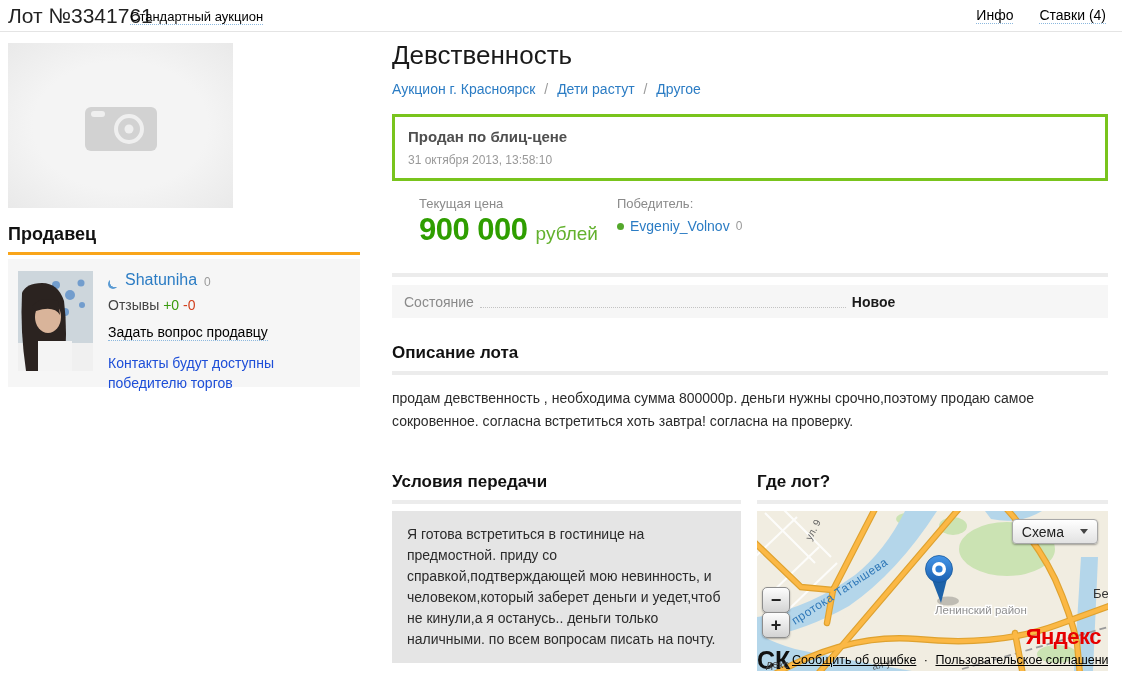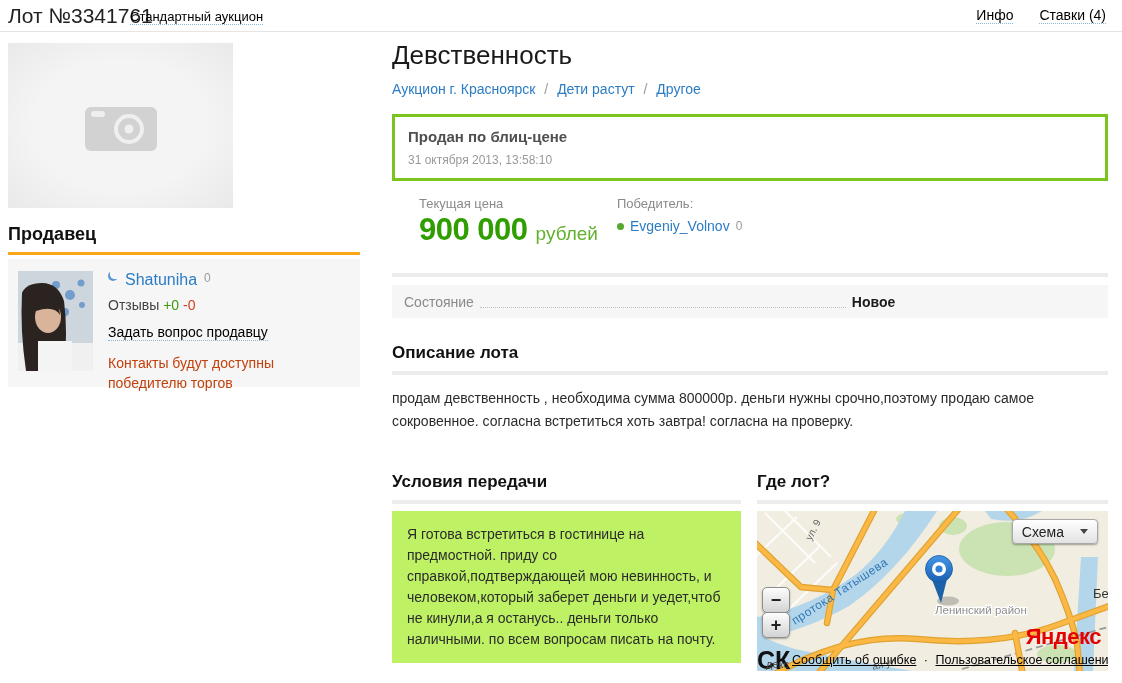--- a/index.html
+++ b/index.html
@@ -20,29 +20,29 @@
 
   
   .photo-box { position:absolute; left:8px; top:43px; width:225px; height:165px;
     background:radial-gradient(ellipse at center,#f4f4f4 55%,#e9e9e9 100%);
     display:flex; align-items:center; justify-content:center; }
   .seller-title { position:absolute; left:8px; top:224px; font-size:18px; font-weight:bold; color:#111; }
   .orange-bar { position:absolute; left:8px; top:252px; width:352px; height:3px; background:#f9a51a; }
   .seller-card { position:absolute; left:8px; top:259px; width:352px; height:128px; background:#f6f6f6; }
   .avatar { position:absolute; left:10px; top:12px; width:75px; height:100px; overflow:hidden; }
   .seller-info { position:absolute; left:100px; top:12px; width:248px; }
-  .seller-name-row { display:flex; align-items:flex-start; gap:7px; }
+  .seller-name-row { display:flex; align-items:flex-end; gap:7px; }
   .offline-icon { width:10px; height:10px; border-radius:50%;
     background:radial-gradient(circle at 72% 28%, rgba(0,0,0,0) 52%, #5b9bd3 54%); }
   .seller-name { font-size:16px; color:#2b7cc4; }
   .mini-count { font-size:12px; color:#9a9a9a; }
   .feedback-row { margin-top:8px; font-size:14px; color:#444; }
   .fb-pos { color:#3a9b0e; } .fb-neg { color:#d2401e; }
   .ask-row { margin-top:11px; font-size:14px; }
-  .contacts-note { margin-top:13px; font-size:14px; line-height:1.45; color:#c2410c; }
+  .contacts-note { margin-top:13px; font-size:14px; line-height:1.45; color:#1d4ed8; }
 
   
   .main { position:absolute; left:392px; top:40px; width:716px; }
   h1.title { font-size:26px; font-weight:400; color:#1a1a1a; }
   .breadcrumb { margin-top:10px; font-size:14px; }
   .bc-sep { color:#9a9a9a; margin:0 5px; }
   .status-box { margin-top:17px; border:3px solid #79c41d; padding:11px 13px; background:#fff; }
   .status-title { font-size:15px; font-weight:bold; color:#4f4f4f; }
   .status-date { margin-top:8px; font-size:12px; color:#999; }
   .price-row { margin-top:15px; display:flex; }
@@ -58,21 +58,21 @@
   .gray-bar { height:4px; background:#ececec; margin-top:8px; }
   .param-row { margin-top:8px; background:#f6f6f6; height:33px; display:flex; align-items:center; padding:0 12px; font-size:14px; }
   .param-name { color:#8a8a8a; }
   .leader { width:366px; height:13px; border-bottom:1px dotted #c3c3c3; margin:0 6px; }
   .param-value { font-weight:bold; color:#1a1a1a; }
   .desc-text { margin-top:12px; font-size:14px; line-height:1.65; color:#2b2b2b; }
 
   .bottom { margin-top:39px; display:flex; }
   .col-left { width:349px; margin-right:16px; }
   .col-right { width:351px; }
-  .transfer-box { margin-top:7px; background:#bef264; padding:13px 15px; height:152px; font-size:14px; line-height:1.5; color:#2b2b2b; }
+  .transfer-box { margin-top:7px; background:#e5e5e5; padding:13px 15px; height:152px; font-size:14px; line-height:1.5; color:#2b2b2b; }
 
   
   .map-wrap { margin-top:7px; position:relative; width:351px; height:160px; overflow:hidden; background:#f1ede1; }
   .map-btn-layer { position:absolute; top:8px; right:10px; height:25px; padding:0 9px;
     background:linear-gradient(#ffffff,#e2e2e2); border:1px solid #a8a8a8; border-radius:4px;
     box-shadow:0 1px 2px rgba(0,0,0,.35); display:flex; align-items:center; gap:16px; font-size:14px; color:#222; }
   .caret-down { width:0; height:0; border-left:4px solid transparent; border-right:4px solid transparent; border-top:5px solid #444; }
   .zoom-ctrl { position:absolute; left:5px; top:76px; display:flex; flex-direction:column; }
   .zoom-btn { width:28px; height:26px; background:linear-gradient(#fdfdfd,#d3d3d3); border:1px solid #8d8d8d;
     border-radius:5px; font-size:18px; font-weight:bold; color:#222; display:flex; align-items:center;

